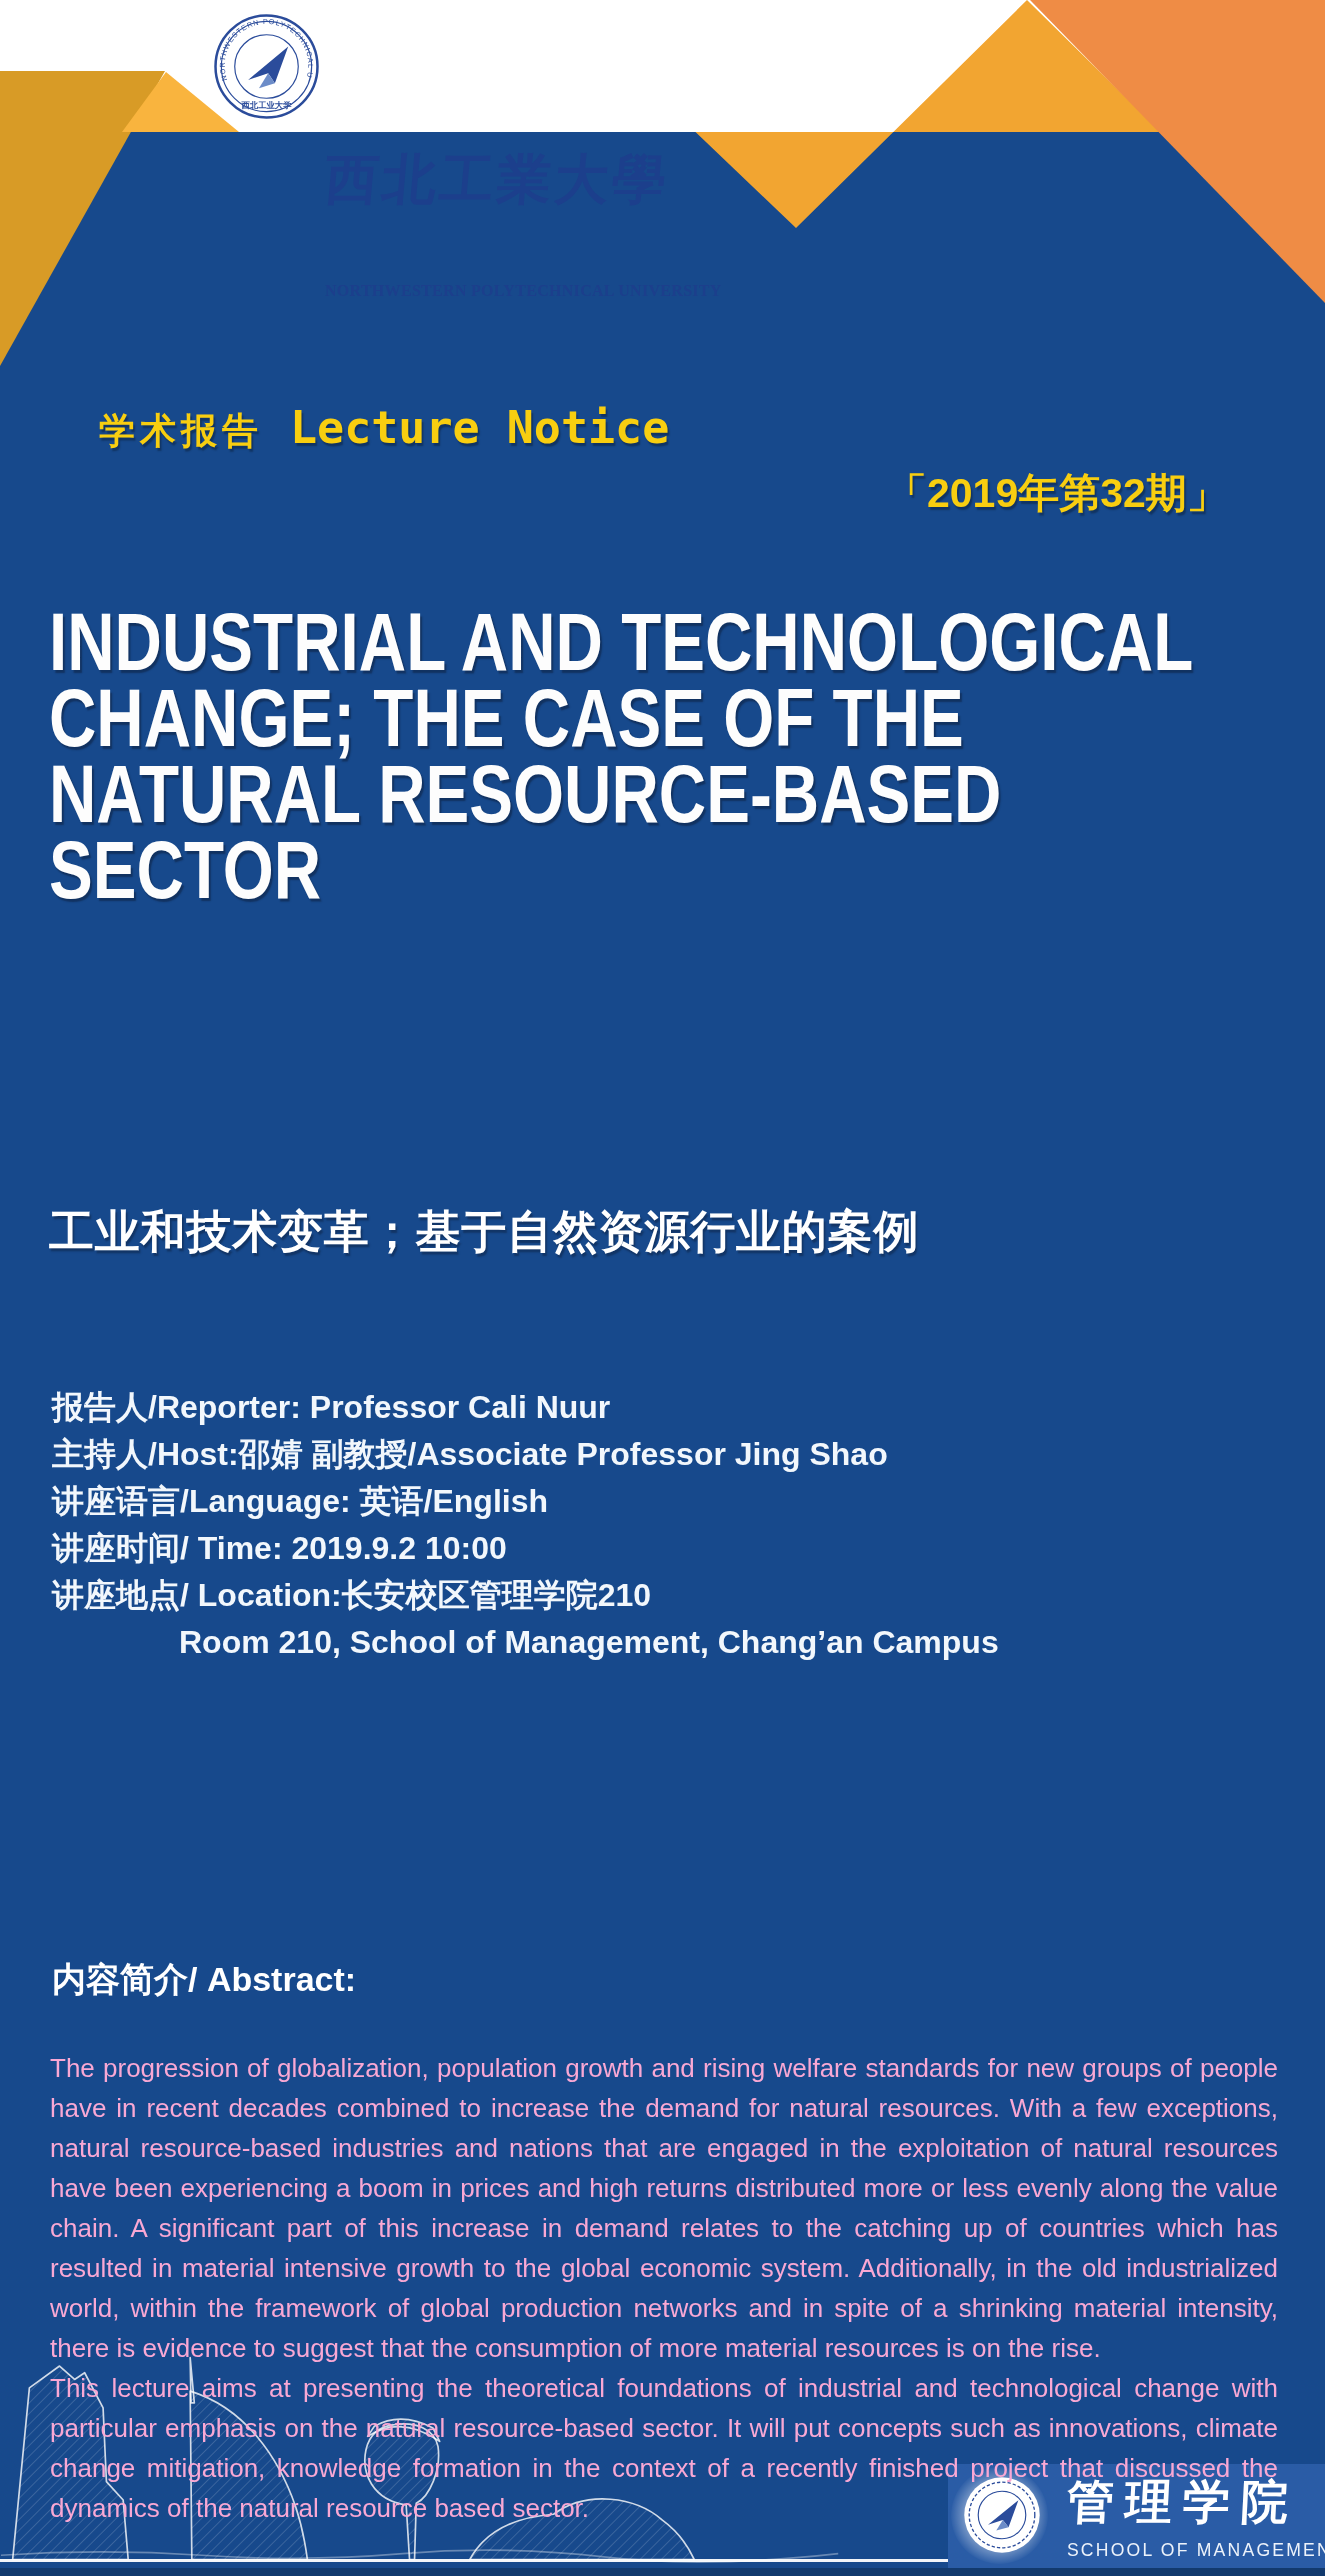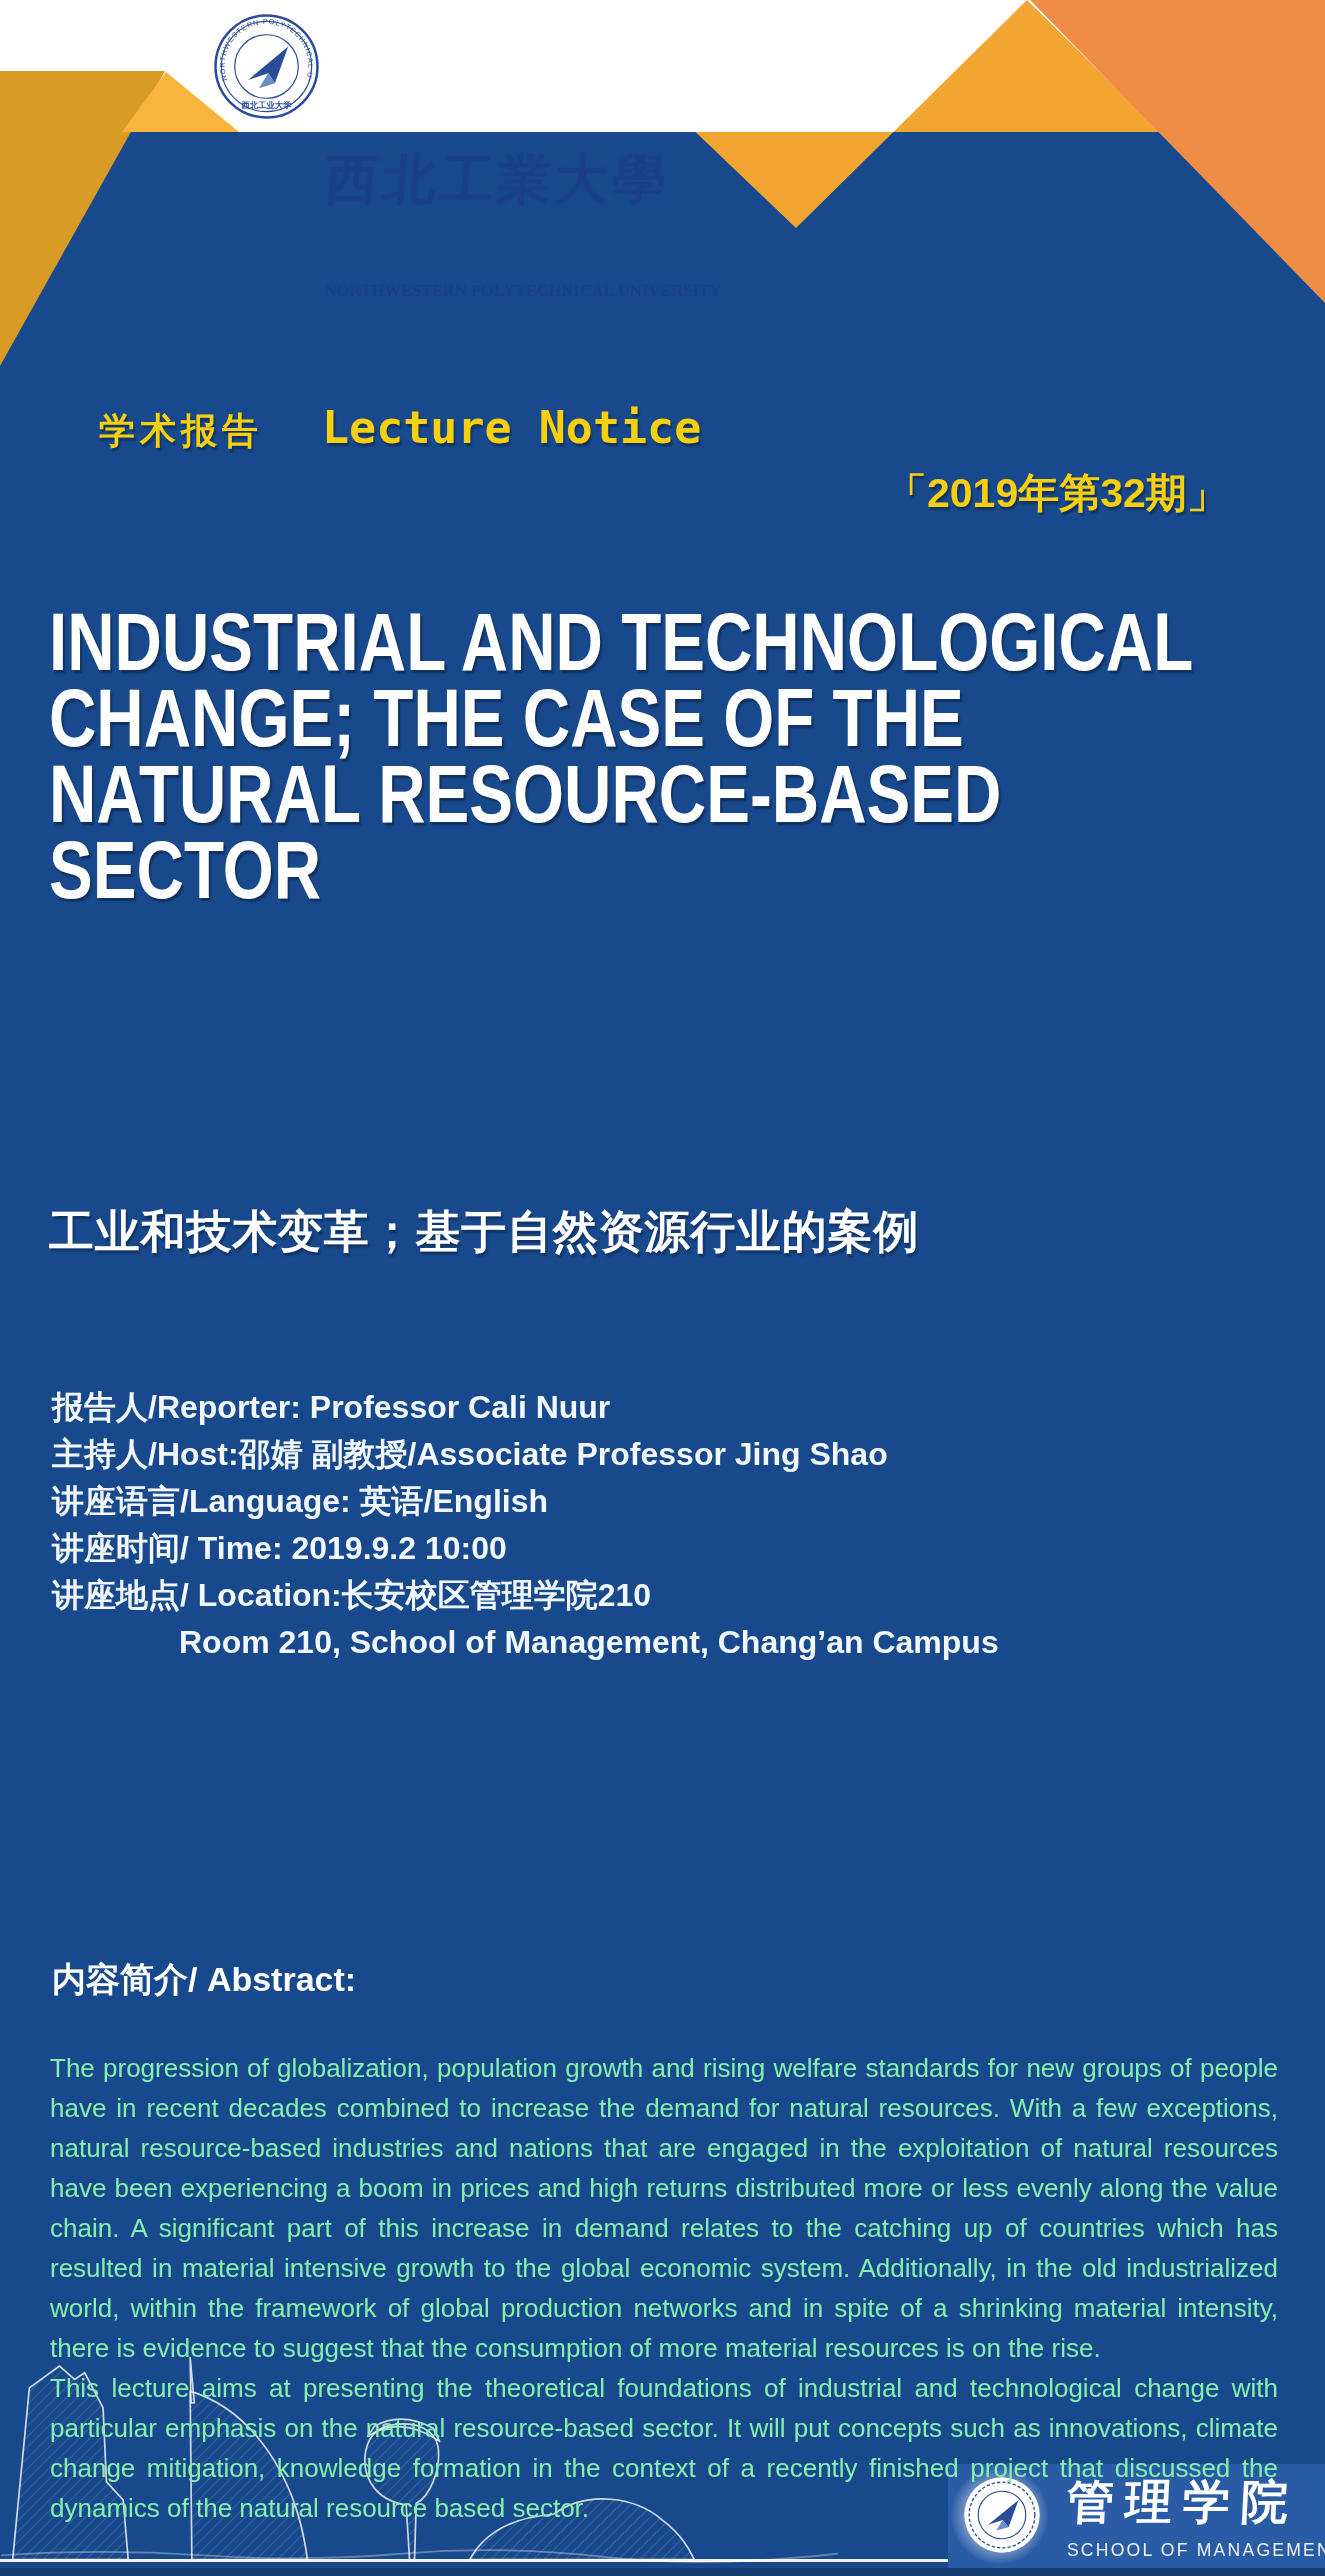--- a/index.html
+++ b/index.html
@@ -28,21 +28,21 @@
   .amber-left  { left:122px; top:72px; width:117px; height:60px; background:#F9B43E;
                  clip-path:polygon(44px 0, 117px 60px, 0 60px); }
   .amber-right { left:693px; top:0; width:470px; height:228px; background:#F2A531;
                  clip-path:polygon(2.5px 132px, 103px 228px, 334px 0, 468px 132px); }
   .orange-right{ left:1030px; top:0; width:296px; height:304px; background:#EF8C45;
                  clip-path:polygon(0 0, 100% 0, 100% 100%); }
   
   .banner { position:absolute; left:99px; top:200px; display:flex; align-items:baseline; gap:27px;
             color:#F8CE10; text-shadow:1.7px 2.5px 1.7px rgba(0,0,0,0.3); white-space:nowrap; }
   .banner-cn { font-size:36px; font-weight:900; letter-spacing:5px; }
-  .banner-en { font-family:"DejaVu Sans Mono", monospace; font-weight:bold; font-size:45px;margin-left:32px; }
+  .banner-en { font-family:"DejaVu Sans Mono", monospace; font-weight:bold; font-size:45px; }
   .issue { position:absolute; left:886px; top:210px; color:#F8CE10; font-weight:900;
            font-size:41px; white-space:nowrap; text-shadow:1.7px 2.5px 1.7px rgba(0,0,0,0.3); }
   
   .headline {
     position:absolute; left:49px; top:293px; color:#FDFDFD; font-weight:bold;
     font-size:82px; line-height:76px; white-space:nowrap;
     transform:scaleX(0.80); transform-origin:left top;
     text-shadow:2.5px 3.4px 1.7px rgba(10,22,44,0.45);
   }
   .headline-cn {
@@ -50,21 +50,21 @@
     font-size:45px; letter-spacing:0.8px; white-space:nowrap;
     text-shadow:1.7px 2.5px 1.7px rgba(10,22,44,0.4);
   }
   
   .details { position:absolute; left:52px; top:709px; color:#F2F7FC; font-weight:bold;
              font-size:32px; line-height:47px; }
   .details .indent { padding-left:127px; }
   
   .sec-h { position:absolute; left:52px; color:#FFFFFF; font-weight:bold; font-size:34px; white-space:nowrap; }
   .abstract-h { top:1000px; }
-  .bodycol { position:absolute; left:50px; width:1228px; color:#86efac;
+  .bodycol { position:absolute; left:50px; width:1228px; color:#f9a8d4;
              text-align:justify; }
   .abstract-body { top:1045px; font-size:26px; line-height:40px; }
   .bodycol p { margin:0; }
   
   .sketch { position:absolute; left:0; top:2356px; z-index:2; }
   .baseline-rule { position:absolute; left:0; top:2559px; width:948px; height:3.4px;
                    background:rgba(255,255,255,0.95); z-index:3; }
   .bottom-strip { position:absolute; left:0; top:2568px; width:1326px; height:8.4px;
                   background:#123A6E; z-index:3; }
   .footer-bar { position:absolute; left:948px; top:2464px; width:377px; height:104px;

